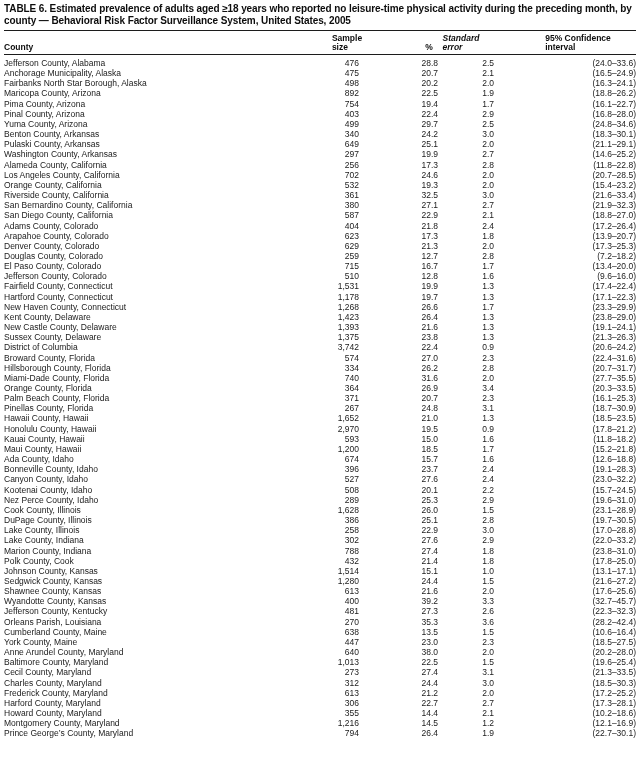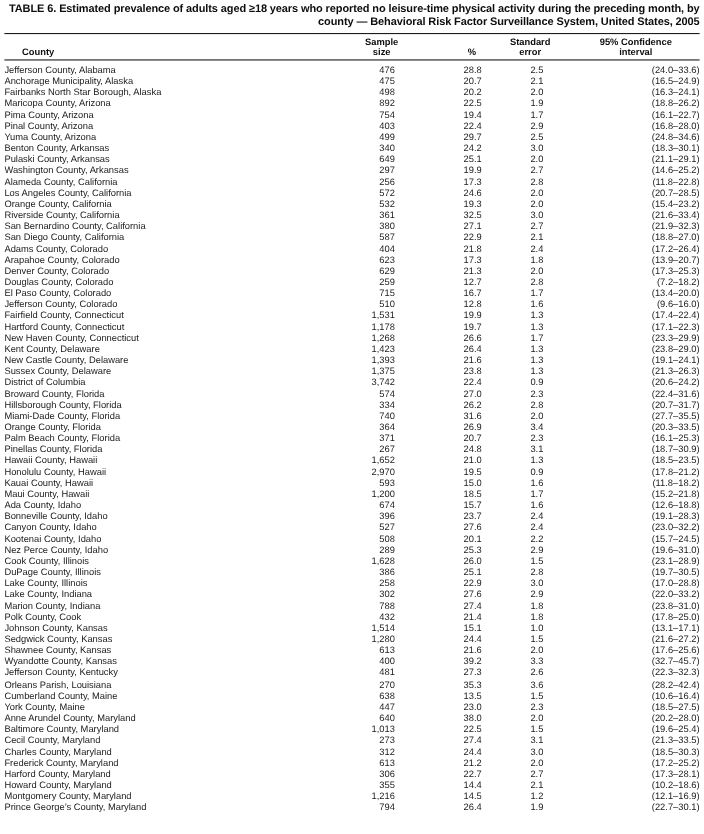--- a/index.html
+++ b/index.html
@@ -15,37 +15,36 @@
     background: #ffffff;
   }
   .title {
     font-size: 10px;
     font-weight: bold;
     line-height: 11.5px;
     color: #0d0d0d;
     letter-spacing: -0.1px;
     padding-bottom: 4px;
     border-bottom: 1.5px solid #1c1c1c;
-    text-align: right;
   }
   .thead {
     position: relative;
     height: 23px;
     border-bottom: 1.5px solid #1c1c1c;
     font-size: 8.5px;
     font-weight: bold;
     color: #0d0d0d;
     line-height: 9px;
   }
   .thead .h { position: absolute; bottom: 2px; white-space: nowrap; }
-  .h-county { left: 0; margin-left: 16px; }
-  .h-center { text-align: center; transform: translateX(-50%); }
+  .h-county { left: 0; }
+  .h-center { text-align: left; transform: translateX(-50%); }
   .h-sample { left: 343px; }
   .h-pct    { left: 425px; }
-  .h-se     { left: 478px; }
+  .h-se     { left: 457px; font-style: italic; }
   .h-ci     { left: 574px; }
   table.body {
     border-collapse: collapse;
     table-layout: fixed;
     width: 632px;
   }
   table.body td {
     font-size: 8.5px;
     line-height: 10.16px;
     height: 10.16px;
@@ -158,21 +157,21 @@
         </tr>
         <tr>
           <td class="c-county">Alameda County, California</td>
           <td class="c-sample">256</td>
           <td class="c-pct">17.3</td>
           <td class="c-se">2.8</td>
           <td class="c-ci">(11.8–22.8)</td>
         </tr>
         <tr>
           <td class="c-county">Los Angeles County, California</td>
-          <td class="c-sample">572</td>
+          <td class="c-sample">702</td>
           <td class="c-pct">24.6</td>
           <td class="c-se">2.0</td>
           <td class="c-ci">(20.7–28.5)</td>
         </tr>
         <tr>
           <td class="c-county">Orange County, California</td>
           <td class="c-sample">532</td>
           <td class="c-pct">19.3</td>
           <td class="c-se">2.0</td>
           <td class="c-ci">(15.4–23.2)</td>

